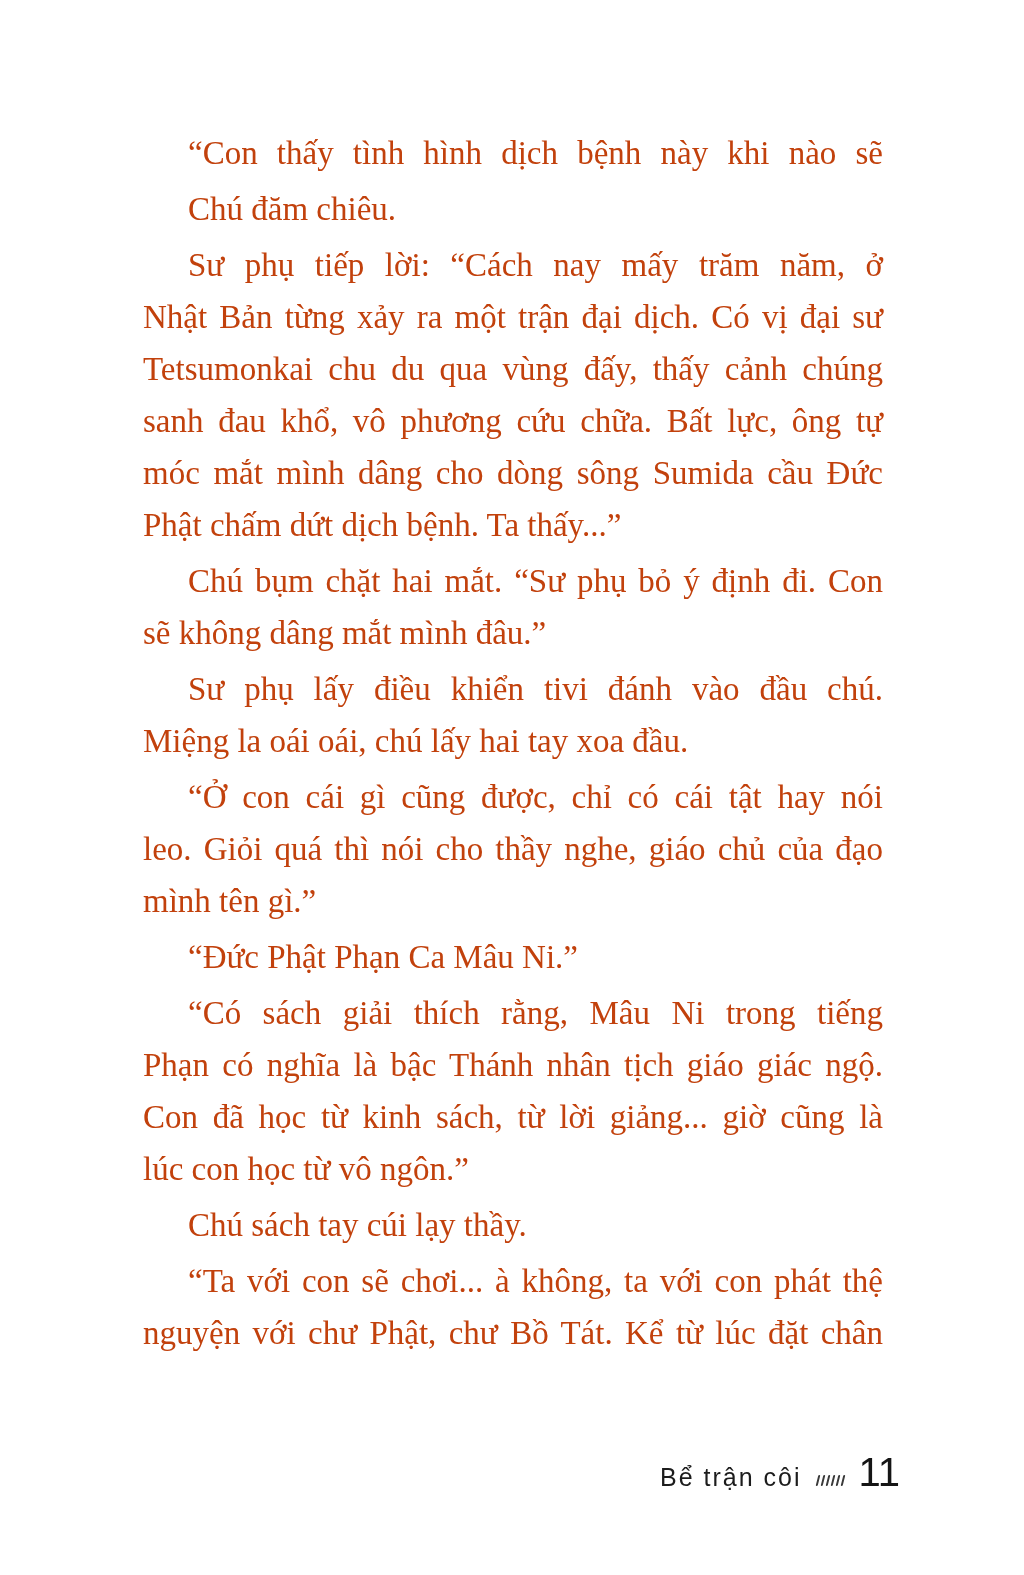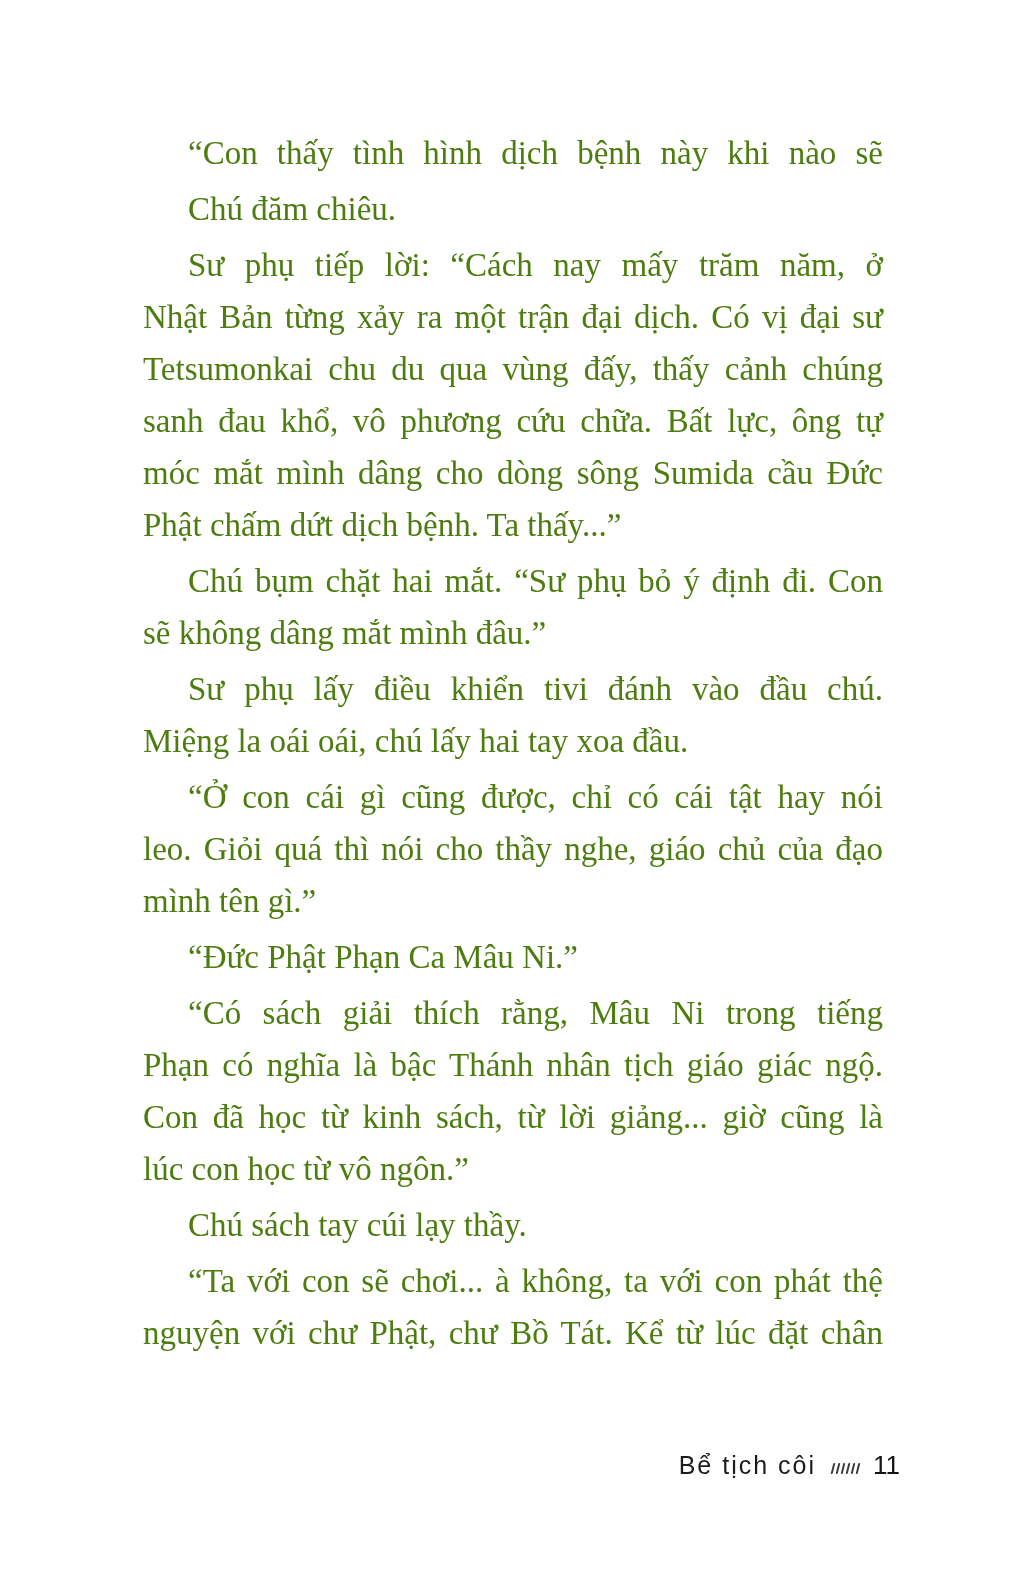--- a/index.html
+++ b/index.html
@@ -14,21 +14,21 @@
   .page {
     position: absolute;
     inset: 0;
     background: #ffffff;
   }
   .body-text {
     position: absolute;
     top: 127px;
     left: 143px;
     width: 740px;
-    color: #4d7c0f;
+    color: #c2410c;
     font-size: 33px;
     line-height: 52px;
   }
   .para + .para { margin-top: 4px; }
   .line {
     text-align: justify;
     text-align-last: justify;
     white-space: normal;
   }
   .line.first { text-indent: 45px; }
@@ -55,21 +55,21 @@
   }
   .footer-ornament i {
     display: block;
     width: 2px;
     height: 11px;
     background: #3a3a3a;
     transform: skewX(-14deg);
     border-radius: 1px;
   }
   .footer-page {
-    font-size: 26px;
+    font-size: 40px;
     color: #151515;
   }
 </style>
 </head>
 <body>
 
 <div class="page">
 
   <main class="body-text">
     <div>
@@ -113,21 +113,21 @@
           <div class="line first last">Chú sách tay cúi lạy thầy.</div>
         </div>
         <div class="para">
           <div class="line first">“Ta với con sẽ chơi... à không, ta với con phát thệ</div>
           <div class="line">nguyện với chư Phật, chư Bồ Tát. Kể từ lúc đặt chân</div>
         </div>
       </div>
   </main>
 
   <div class="footer">
-    <span class="footer-title">Bể tịch côi</span>
+    <span class="footer-title">Bể trận côi</span>
     <span class="footer-ornament">
       <i></i>
         <i></i>
         <i></i>
         <i></i>
         <i></i>
         <i></i>
     </span>
     <span class="footer-page">11</span>
   </div>

